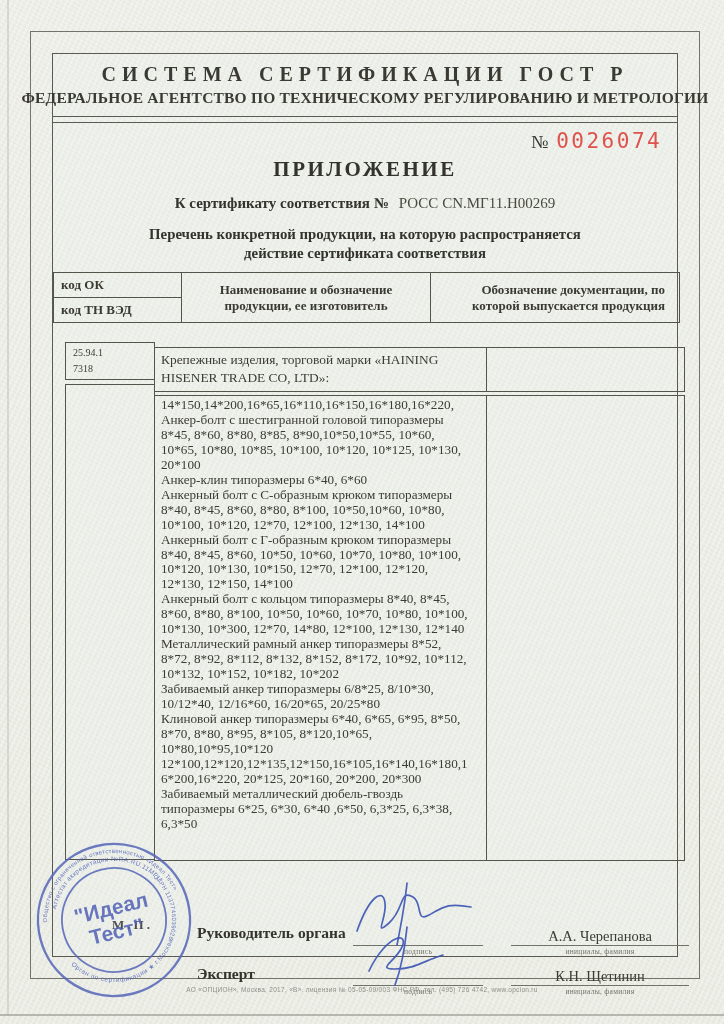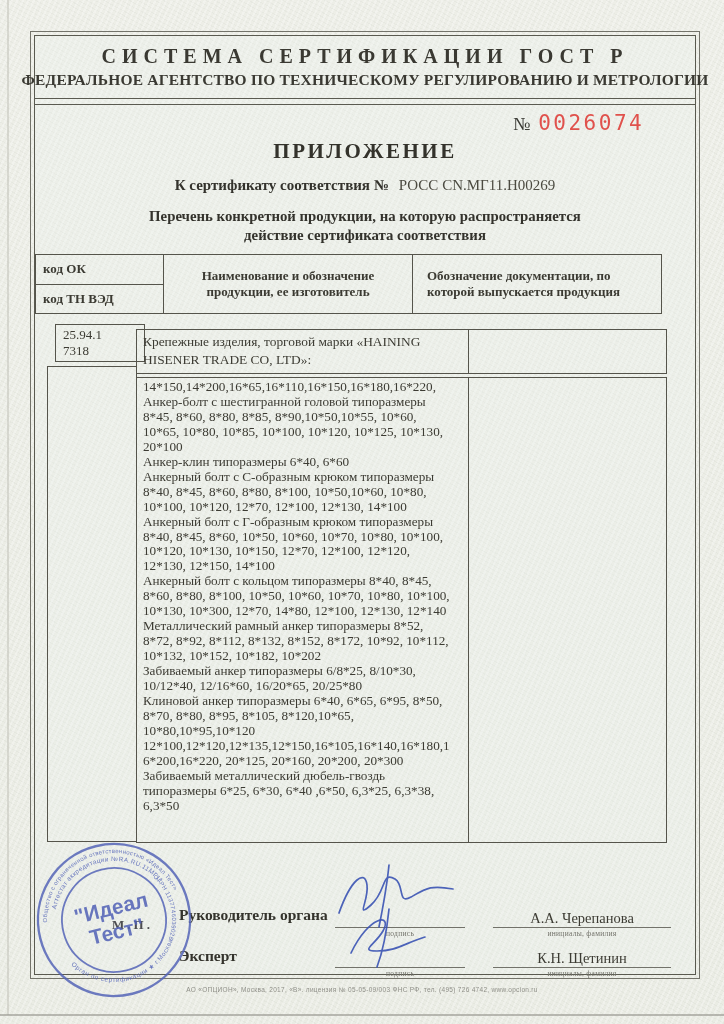--- a/index.html
+++ b/index.html
@@ -9,51 +9,51 @@
     background:
       repeating-linear-gradient(115deg, rgba(255,255,255,.28) 0 2px, rgba(0,0,0,0) 2px 5px),
       repeating-linear-gradient(28deg, rgba(175,182,172,.10) 0 1px, rgba(0,0,0,0) 1px 4px),
       linear-gradient(#edeee7,#eaece4);
   }
   
   .edge-left{position:absolute;left:7px;top:0;width:2px;height:1015px;background:#c2c2ba;opacity:.55;}
   .edge-bottom{position:absolute;left:0;top:1014px;width:100%;height:2px;background:#9a9a92;opacity:.65;}
 
   
-  .frame{position:absolute;left:30px;top:31px;width:670px;height:948px;border:1px solid #73736a;padding:3px;box-sizing:border-box;}
+  .frame{position:absolute;left:30px;top:31px;width:670px;height:948px;border:1px solid #73736a;padding:21px;box-sizing:border-box;}
   .frame-inner{width:100%;height:100%;border:1px solid #5a5a50;box-sizing:border-box;display:flex;flex-direction:column;background:rgba(236,243,239,.25);}
 
   .band{height:62px;border-bottom:1px solid #5a5a50;display:flex;flex-direction:column;align-items:center;justify-content:center;gap:3px;}
   .band-line1{font-weight:bold;font-size:20px;letter-spacing:6px;color:#3a3932;white-space:nowrap;}
   .band-line2{font-weight:bold;font-size:15.5px;letter-spacing:.2px;color:#3a3932;white-space:nowrap;}
   .band-gap{height:5px;border-bottom:1px solid #5a5a50;}
 
   .main{position:relative;flex:1;}
 
   .blank-no{position:absolute;left:478px;top:6px;white-space:nowrap;}
   .blank-no .pref{font-size:18px;color:#3a3a34;margin-right:8px;}
   .blank-no .val{font-family:"DejaVu Sans Mono", monospace;font-size:21px;letter-spacing:2.5px;color:#e0514c;}
 
   .doc-title{position:absolute;left:0;top:34px;width:100%;text-align:center;font-weight:bold;font-size:21px;letter-spacing:2.5px;color:#33322b;}
   .cert-ref{position:absolute;left:0;top:72px;width:100%;text-align:center;font-size:15px;white-space:nowrap;}
   .cert-ref .lbl{font-weight:bold;}
   .cert-ref .val{margin-left:10px;color:#4b4a40;}
   .scope{position:absolute;left:0;top:102px;width:100%;text-align:center;font-weight:bold;font-size:14.8px;line-height:19px;}
 
   
-  .theader{position:absolute;left:0;top:149px;width:627px;height:60px;border:1px solid #55544b;box-sizing:border-box;display:flex;font-size:13px;font-weight:bold;color:#3b3a32;}
+  .theader{position:absolute;left:0;top:149px;width:627px;height:51px;border:1px solid #55544b;box-sizing:border-box;display:flex;font-size:13px;font-weight:bold;color:#3b3a32;}
   .th-col1{width:128px;border-right:1px solid #55544b;box-sizing:border-box;display:flex;flex-direction:column;}
   .th-ok,.th-tnved{flex:1;display:flex;align-items:center;padding-left:7px;}
   .th-ok{border-bottom:1px solid #55544b;}
   .th-col2{width:249px;border-right:1px solid #55544b;box-sizing:border-box;display:flex;align-items:center;justify-content:center;text-align:center;padding:0 22px;}
-  .th-col3{flex:1;display:flex;align-items:center;justify-content:center;text-align:left;padding:0 14px;}
+  .th-col3{flex:1;display:flex;align-items:center;justify-content:center;text-align:right;padding:0 14px;}
 
   
   .cellbox{position:absolute;border:1px solid #55544b;box-sizing:border-box;}
-  .codes-box{left:20px;top:219px;width:90px;height:38px;font-size:13px;line-height:16px;padding:2px 0 0 7px;color:#3c3b33;}
+  .codes-box{left:12px;top:219px;width:90px;height:38px;font-size:10px;line-height:16px;padding:2px 0 0 7px;color:#3c3b33;}
   .codes-tall{left:12px;top:261px;width:90px;height:476px;}
   .prod-box{left:101px;top:224px;width:531px;height:45px;}
   .prod-box .txt{position:absolute;left:6px;top:3px;width:318px;font-size:13.4px;line-height:18px;color:#3c3b33;}
   .list-box{left:101px;top:272px;width:531px;height:466px;}
   .vdivider{position:absolute;left:331px;top:0;bottom:0;width:1px;background:#55544b;}
   .list-text{position:absolute;left:6px;top:2px;width:320px;font-size:13.2px;line-height:14.95px;color:#3c3b33;}
 
   
   .role{position:absolute;font-weight:bold;font-size:15.5px;color:#34332c;white-space:nowrap;}
   .role-1{left:144px;top:801px;}

